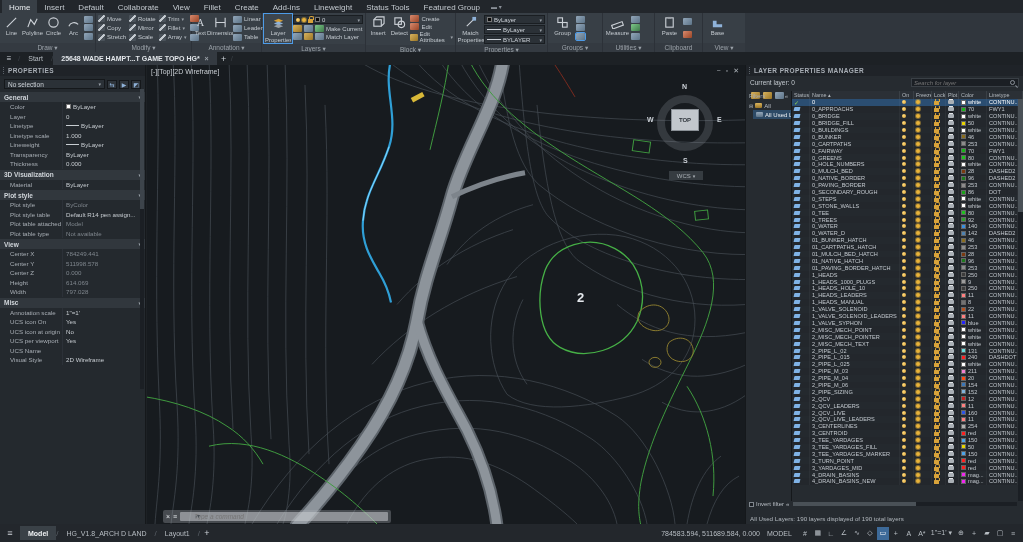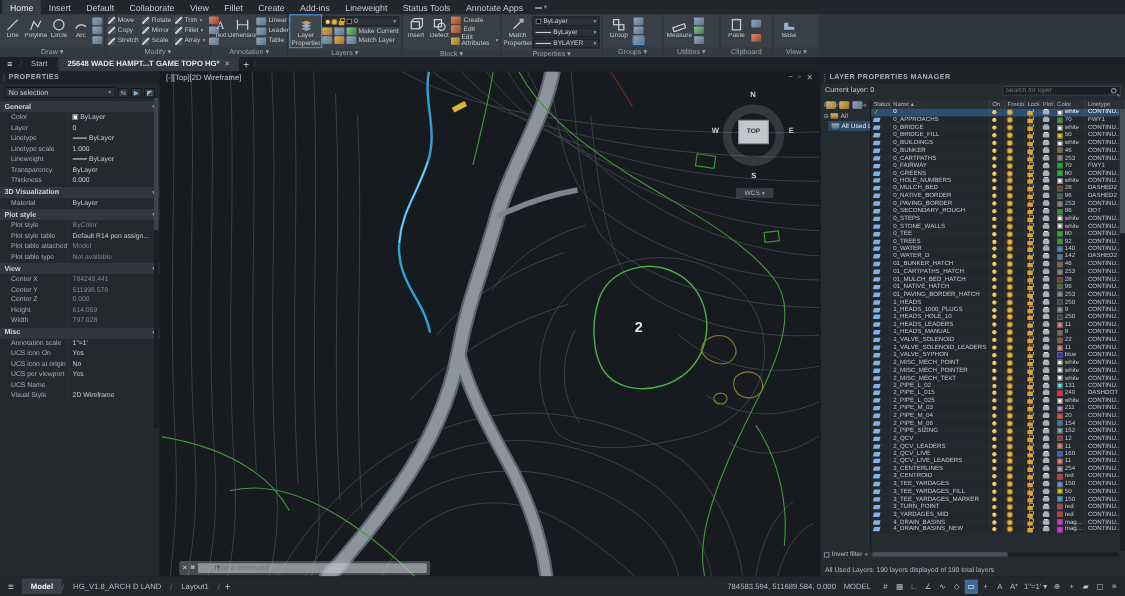--- a/index.html
+++ b/index.html
@@ -160,21 +160,21 @@
       <div class="rtab active">Home</div>
           <div class="rtab">Insert</div>
           <div class="rtab">Default</div>
           <div class="rtab">Collaborate</div>
           <div class="rtab">View</div>
           <div class="rtab">Fillet</div>
           <div class="rtab">Create</div>
           <div class="rtab">Add-ins</div>
           <div class="rtab">Lineweight</div>
           <div class="rtab">Status Tools</div>
-          <div class="rtab">Annotate Apps</div>
+          <div class="rtab">Featured Group</div>
         </div>
       <div id="ribbon-opts">▬ ▾</div>
     </div>
     <div id="panels">
 
       <div class="panel" style="width:96px">
         <div class="pbody">
           <div class="bigbtn">
             <svg viewBox="0 0 14 14">
                 <line class="icn" x1="2" y1="12" x2="12" y2="2"></line>

